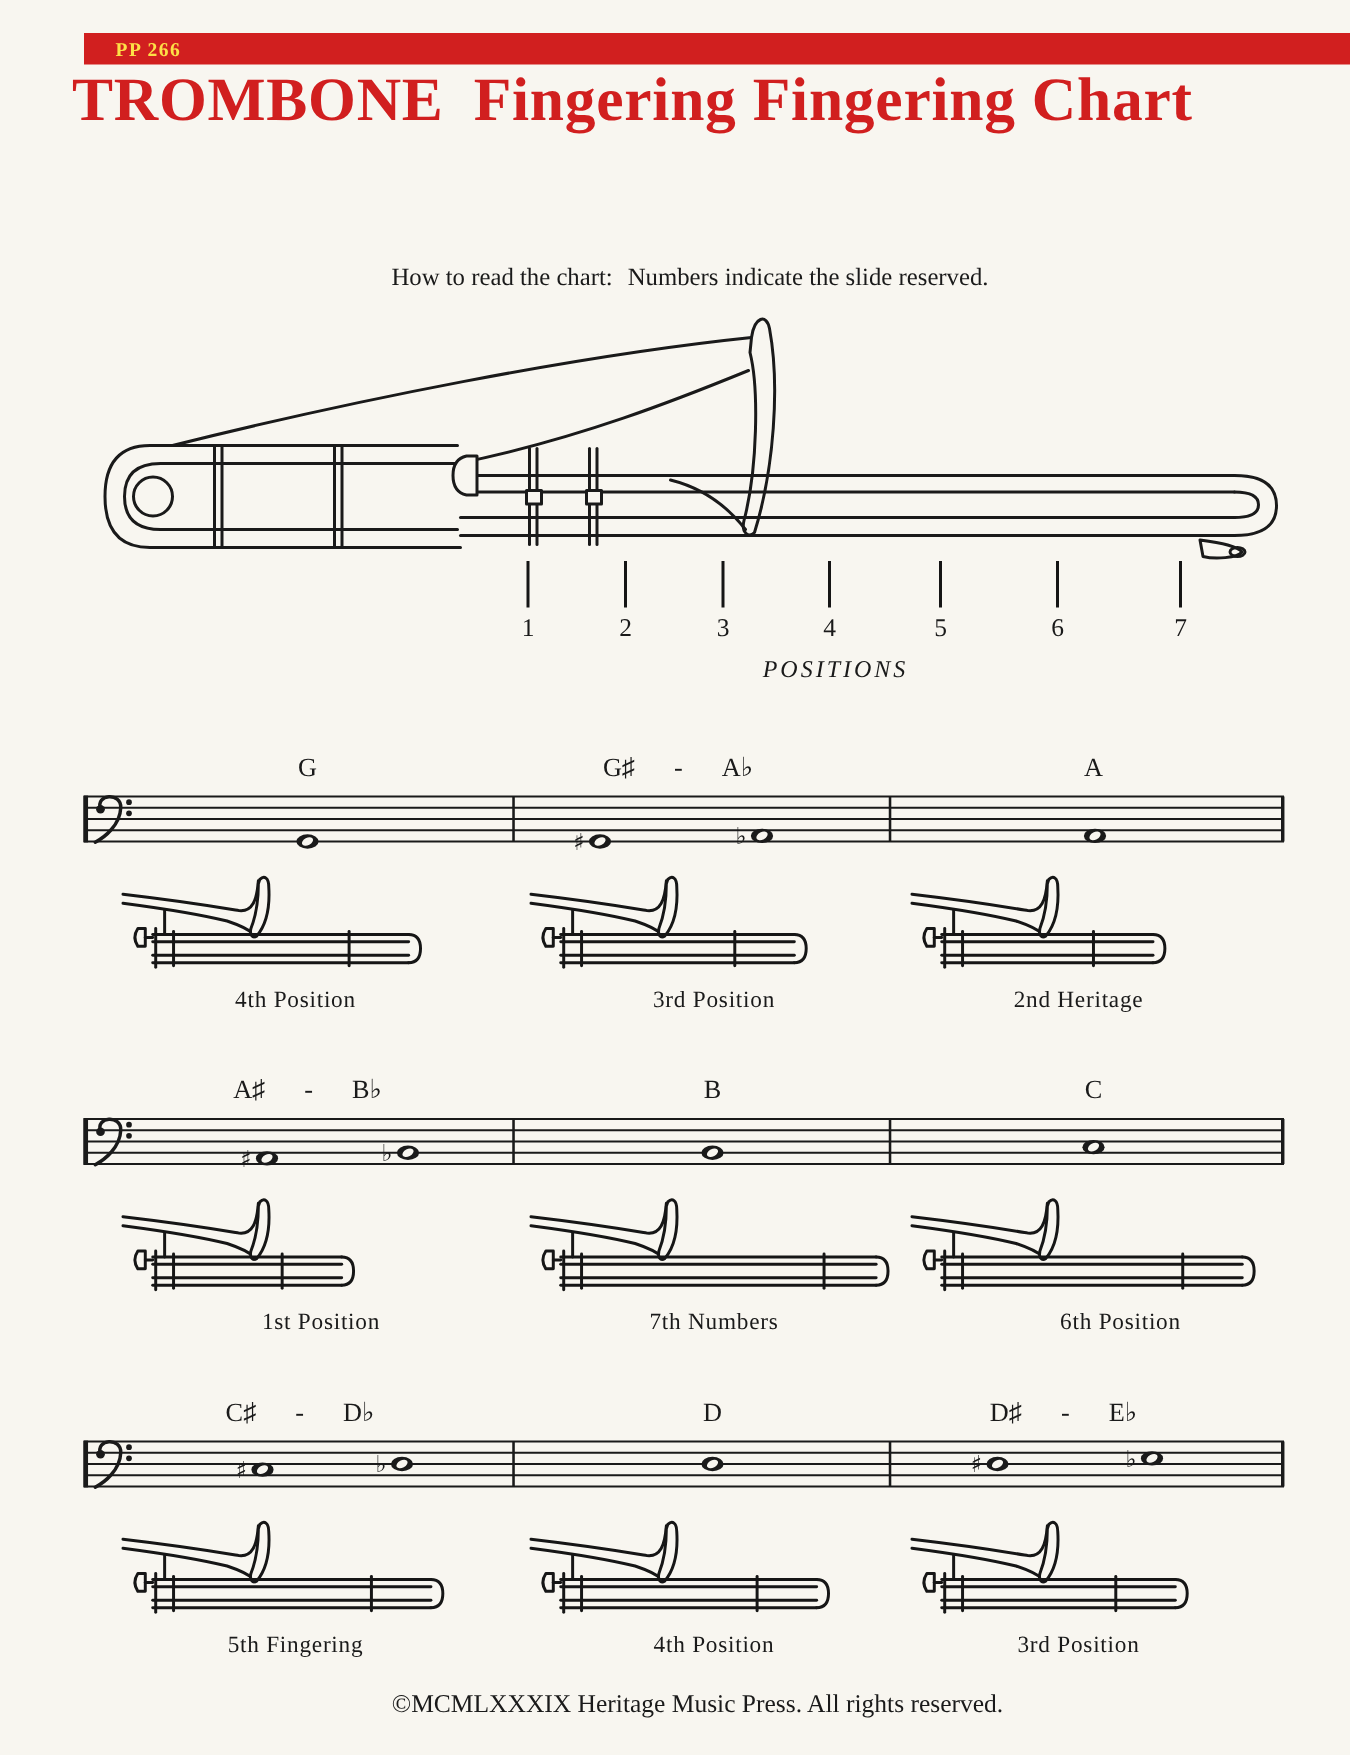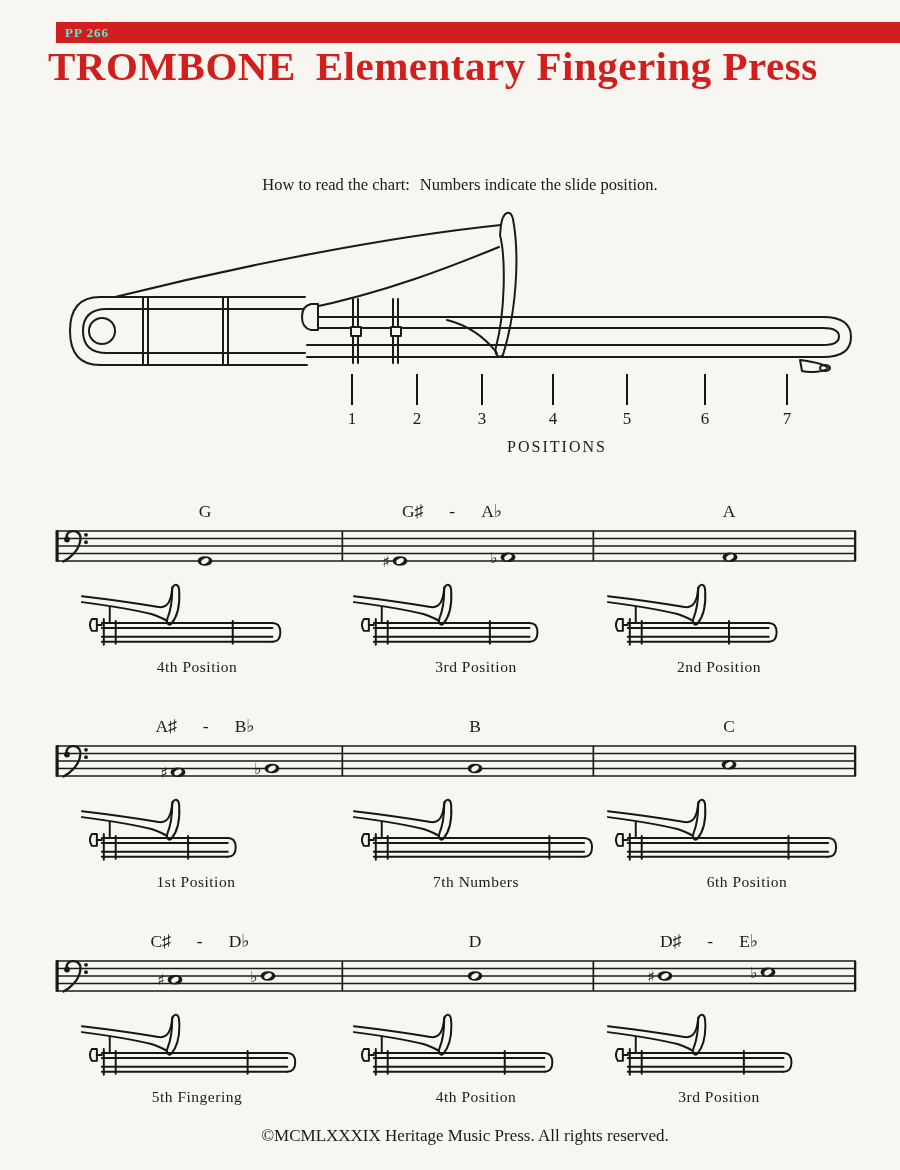--- a/index.html
+++ b/index.html
@@ -13,21 +13,21 @@
     background:var(--paper);
     font-family:"Liberation Serif","DejaVu Serif",serif;
     color:var(--ink);
   }
   
   .code-bar{
     position:absolute;left:56px;top:22px;right:0;height:21px;
     background:var(--red);display:flex;align-items:center;
   }
   .code-bar span{
-    color:#5eead4;font-size:13px;font-weight:bold;letter-spacing:1px;padding-left:9px;
+    color:#fde047;font-size:13px;font-weight:bold;letter-spacing:1px;padding-left:21px;
   }
   .page-title{
     position:absolute;left:48px;top:42px;margin:0;white-space:nowrap;
     color:var(--red);font-size:41px;font-weight:bold;letter-spacing:0.5px;
   }
   .page-title .t1{margin-right:20px;}
   .instruction{
     position:absolute;left:0;top:175px;width:920px;text-align:center;
     font-size:16.5px;
   }
@@ -35,21 +35,21 @@
   
   .big-art{position:absolute;left:55px;top:205px;width:800px;height:170px;}
   .pos-tick{position:absolute;top:374px;width:0;}
   .pos-tick i{position:absolute;left:-1px;top:0;width:2px;height:31px;background:#151515;}
   .pos-tick span{
     position:absolute;top:35px;left:0;transform:translateX(-50%);
     font-size:17px;
   }
   .positions-label{
     position:absolute;left:487px;top:438px;width:140px;text-align:center;
-    font-size:16px;letter-spacing:2px;
+    font-size:16px;letter-spacing:2px;font-style:italic;
   }
   
   .mrow{position:absolute;left:0;width:900px;height:215px;}
   .note-label{
     position:absolute;top:6px;height:22px;transform:translateX(-50%);
     display:flex;gap:26px;align-items:baseline;font-size:17.5px;white-space:nowrap;
   }
   .note-label span:empty{display:none;}
   .staff{position:absolute;left:0;top:26px;width:900px;height:46px;display:block;}
   .tbox{position:absolute;top:86px;width:242px;height:70px;}
@@ -63,25 +63,25 @@
     font-size:17px;
   }
 </style>
 </head>
 <body>
 
 <div class="code-bar">
   <span>PP 266</span>
 </div>
 <h1 class="page-title">
-  <span class="t1">TROMBONE</span><span>Elementary Fingering Press</span>
+  <span class="t1">TROMBONE</span><span>Fingering Fingering Chart</span>
 </h1>
 
 <div class="instruction">
-  <span class="lead">How to read the chart:</span><span>Numbers indicate the slide position.</span>
+  <span class="lead">How to read the chart:</span><span>Numbers indicate the slide reserved.</span>
 </div>
 
 <svg class="big-art" viewBox="0 0 800 170">
   <g fill="none" stroke="#1a1a1a" stroke-width="2" stroke-linecap="round" stroke-linejoin="round">
 
     <path d="M250 92 L45 92 Q15 92 15 126 Q15 160 45 160 L252 160"></path>
     <path d="M250 104 L52 104 Q28 104 28 126 Q28 148 52 148 L250 148"></path>
     <circle cx="47" cy="126" r="13"></circle>
     <line x1="88" y1="93" x2="88" y2="159"></line>
     <line x1="93" y1="93" x2="93" y2="159"></line>
@@ -246,21 +246,21 @@
     <line x1="22" y1="61" x2="164" y2="61"></line>
     <line x1="24" y1="38" x2="24" y2="64"></line>
     <line x1="36" y1="40" x2="36" y2="63"></line>
     <path d="M164 42 Q172 42 172 51.5 Q172 61 164 61"></path>
     <line x1="124" y1="40" x2="124" y2="63"></line>
   </g>
       </svg>
     </div>
   <div class="pos-label" style="left:197px">4th Position</div>
   <div class="pos-label" style="left:476px">3rd Position</div>
-  <div class="pos-label" style="left:719px">2nd Position</div>
+  <div class="pos-label" style="left:719px">2nd Heritage</div>
 </section>
 
 <section class="mrow" style="top:710px">
   <div class="note-label" style="left:205px">
     <span>A♯</span>
       <span>-</span>
       <span>B♭</span>
   </div>
   <div class="note-label" style="left:475px">
     <span>B</span>
@@ -356,21 +356,21 @@
     <line x1="22" y1="47" x2="224" y2="47"></line>
     <line x1="22" y1="56" x2="224" y2="56"></line>
     <line x1="22" y1="61" x2="224" y2="61"></line>
     <line x1="24" y1="38" x2="24" y2="64"></line>
     <line x1="36" y1="40" x2="36" y2="63"></line>
     <path d="M224 42 Q232 42 232 51.5 Q232 61 224 61"></path>
     <line x1="184" y1="40" x2="184" y2="63"></line>
   </g>
       </svg>
     </div>
-  <div class="pos-label" style="left:196px">1st Position</div>
+  <div class="pos-label" style="left:214px">1st Position</div>
   <div class="pos-label" style="left:476px">7th Numbers</div>
   <div class="pos-label" style="left:747px">6th Position</div>
 </section>
 
 <section class="mrow" style="top:925px">
   <div class="note-label" style="left:200px">
     <span>C♯</span>
       <span>-</span>
       <span>D♭</span>
   </div>

